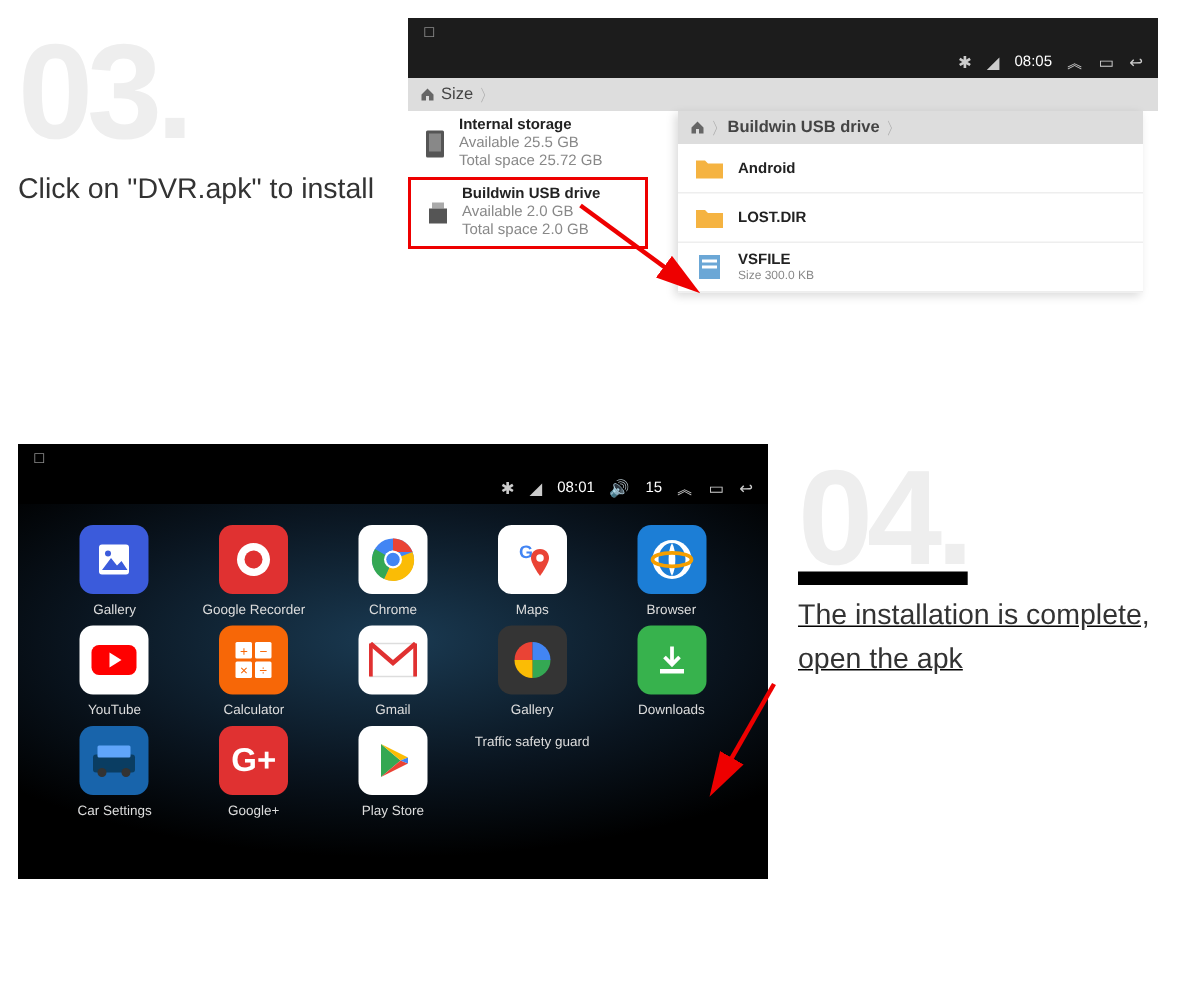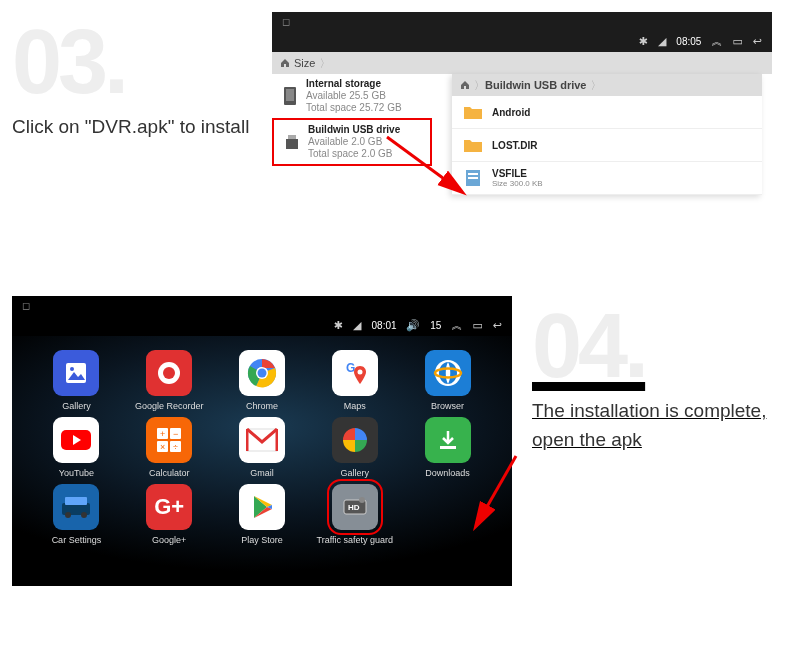--- a/index.html
+++ b/index.html
@@ -344,27 +344,20 @@
             <svg width="28" height="28">
               <path d="M6 3 L6 25 L19 14 Z" fill="#34a853"></path>
               <path d="M6 3 L24 12 L19 14 Z" fill="#fbbc05"></path>
               <path d="M6 25 L24 16 L19 14 Z" fill="#ea4335"></path>
               <path d="M19 14 L24 12 L24 16 Z" fill="#4285f4"></path>
             </svg>
           </div>
     <div class="label">Play Store</div>
         </div>
         <div class="app">
-          <div class="icon-box ic-traffic red-box-app">
-            <svg width="30" height="26">
-              <rect x="4" y="6" width="22" height="14" rx="2" fill="#555" stroke="#ccc"></rect>
-              <text x="8" y="16" font-size="8" fill="#fff" font-weight="bold">HD</text>
-              <circle cx="22" cy="6" r="3" fill="#888"></circle>
-            </svg>
-          </div>
     <div class="label">Traffic safety guard</div>
         </div>
       </div>
 
     <svg class="arrow2" width="60" height="90">
       <defs>
           <marker id="ah2" markerWidth="10" markerHeight="10" refX="8" refY="3" orient="auto">
             <path d="M0,0 L10,3 L0,6 Z" fill="#e00"></path>
           </marker>
         </defs>

